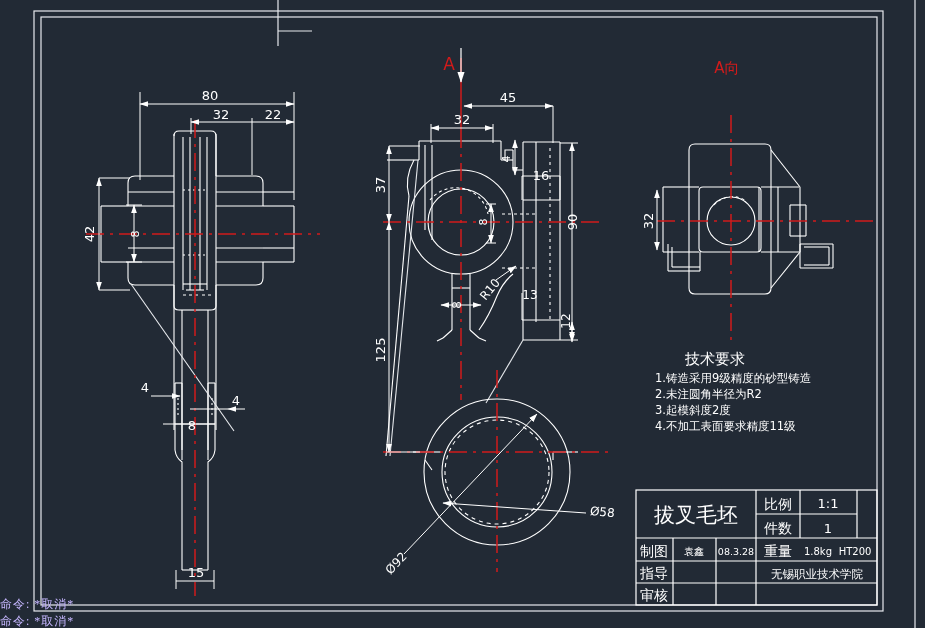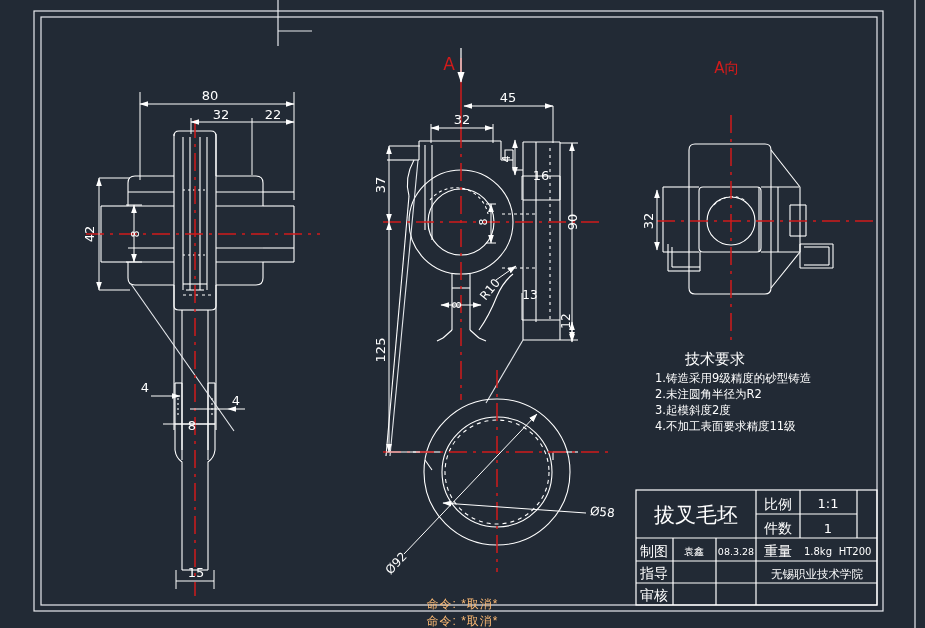--- a/index.html
+++ b/index.html
@@ -1,20 +1,20 @@
 <!DOCTYPE html>
 <html><head>
 <meta charset="utf-8">
 <style>
   html,body{margin:0;padding:0;background:#1f2630;}
   body{font-family:"Liberation Sans",sans-serif;}
   #app{position:relative;width:925px;height:628px;background:#222a35;overflow:hidden;}
   #cad{position:absolute;left:0;top:0;width:925px;height:628px;}
-  .cmdline{position:absolute;left:0;width:925px;height:17px;color:#fdba74;font-size:12px;
-           font-family:Liberation Sans, sans-serif;text-align:center;letter-spacing:1px;}
+  .cmdline{position:absolute;left:0;width:925px;height:17px;color:#c4b5fd;font-size:12px;
+           font-family:Liberation Serif, serif;letter-spacing:1px;}
   #cmd1{top:596px;}
   #cmd2{top:613px;}
 </style>
 </head>
 <body>
 
 <div id="app">
 
   <svg id="cad" viewBox="0 0 925 628">
     <defs>

